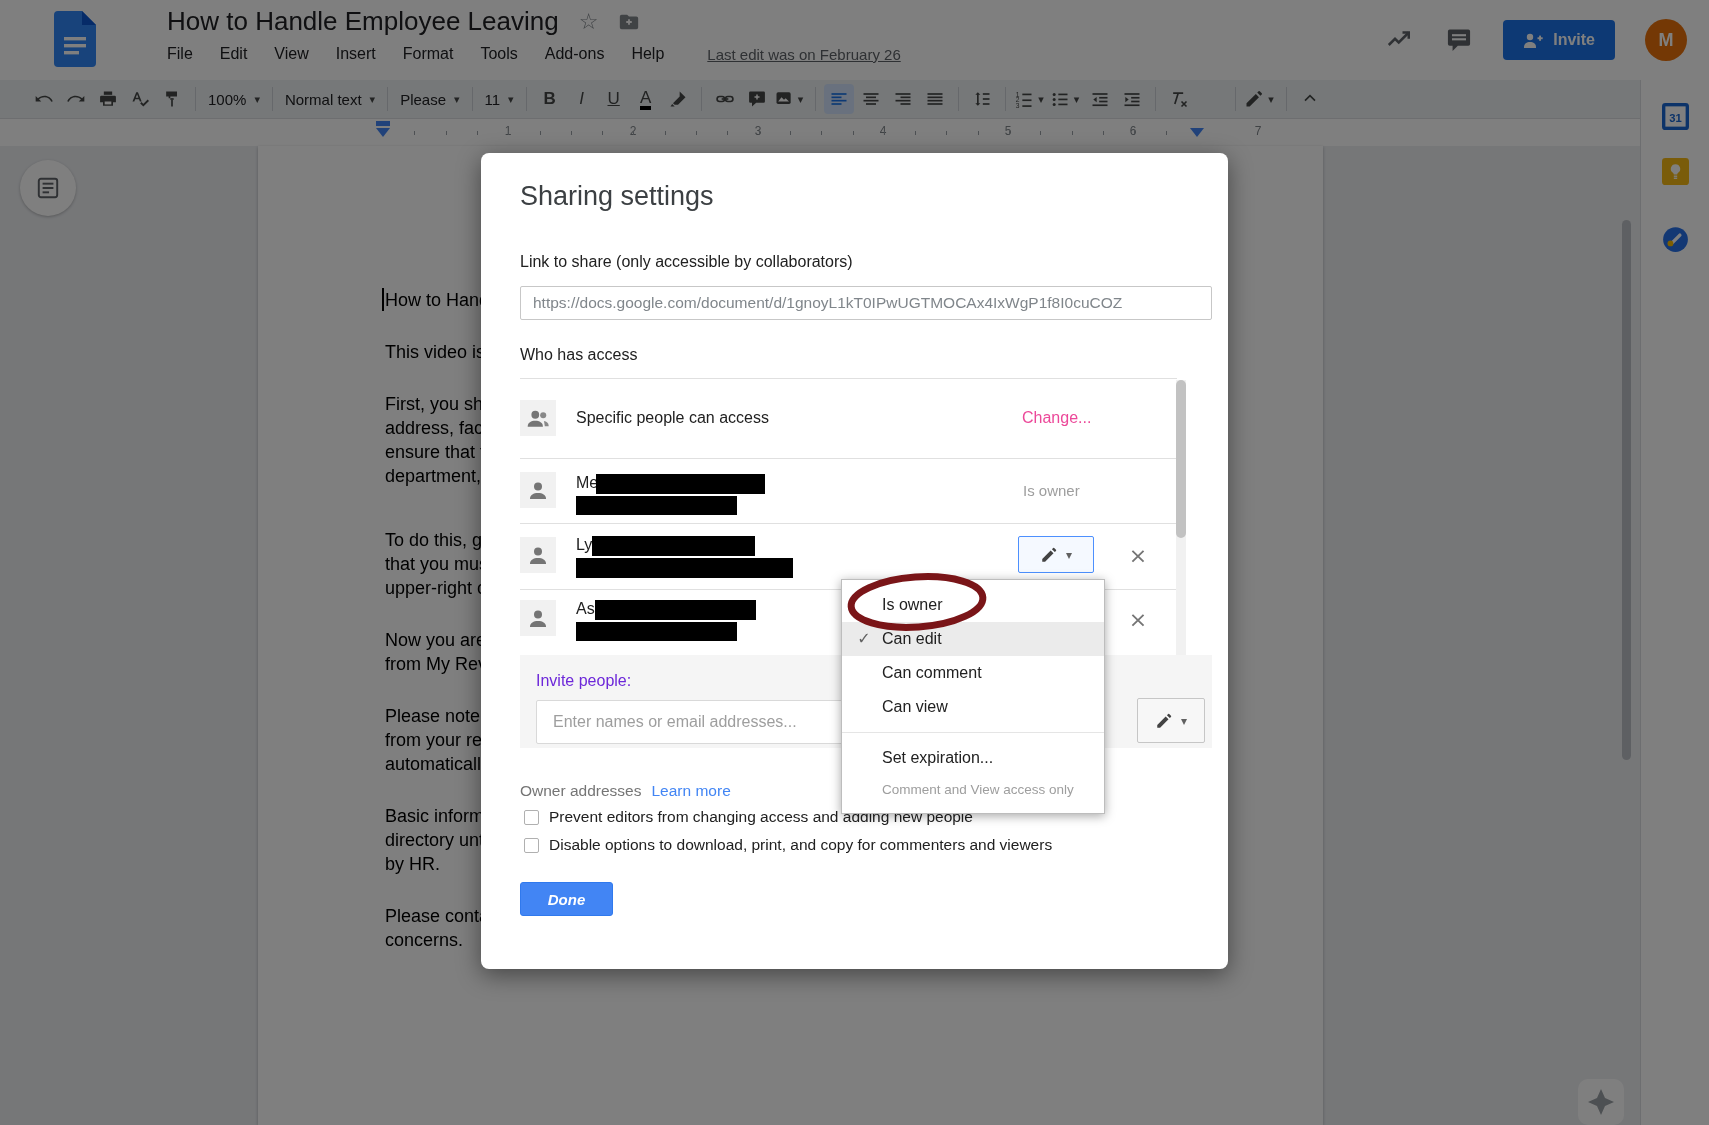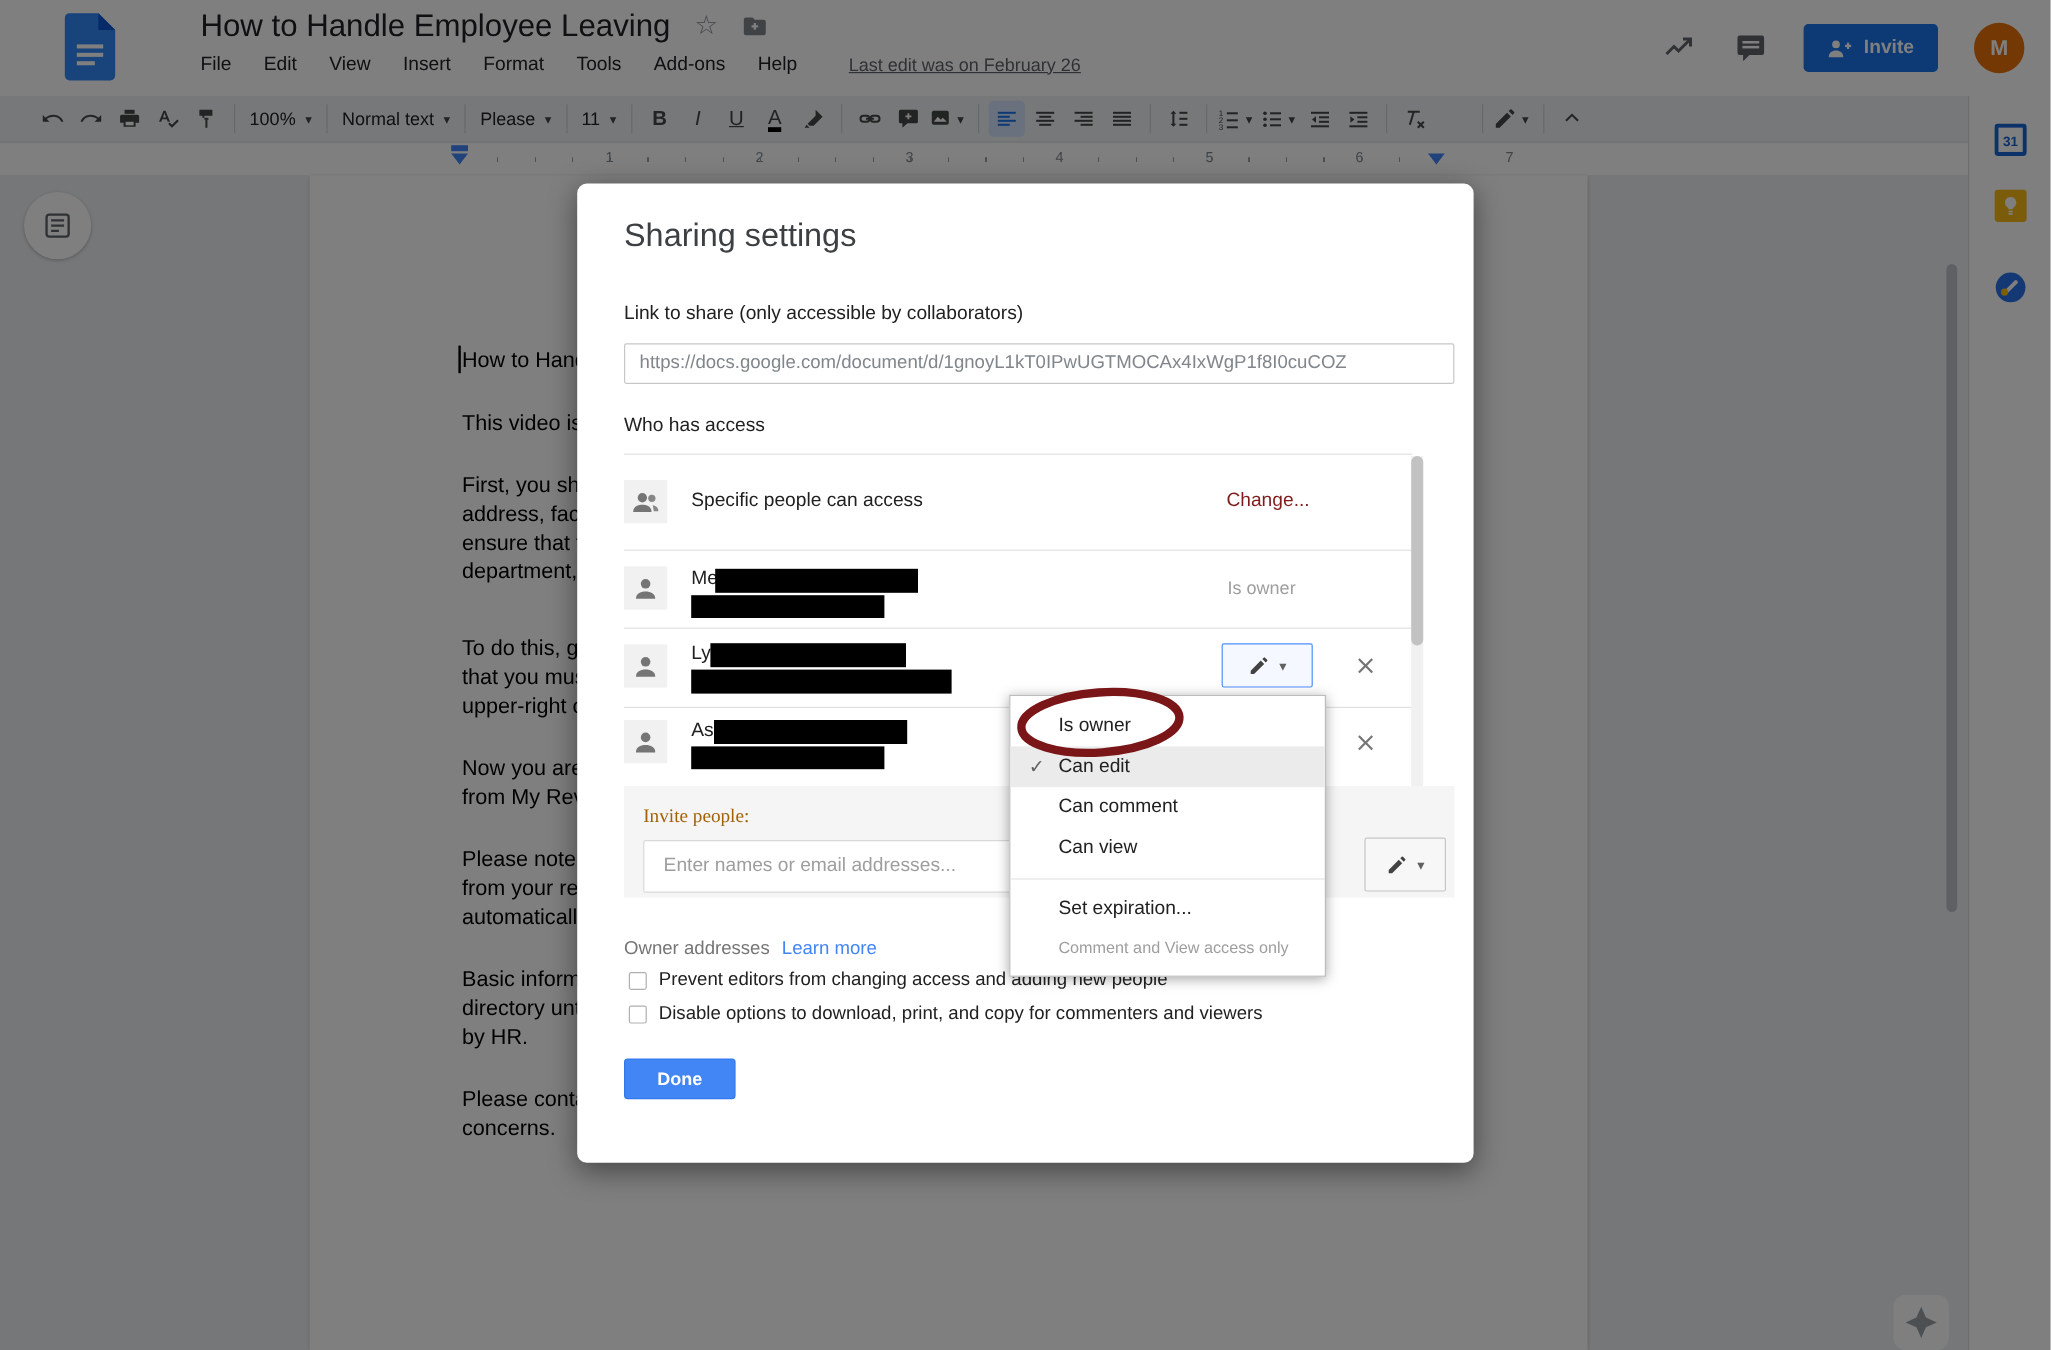--- a/index.html
+++ b/index.html
@@ -76,47 +76,47 @@
   .dlg-url{position:absolute;left:39px;top:133px;width:692px;height:34px;border:1px solid #c7c7c7;
            border-radius:2px;font-size:15.5px;color:#80868b;padding:0 12px;
            font-family:"Liberation Sans",sans-serif;background:#fff;}
   .dlg-who{position:absolute;left:39px;top:193px;font-size:16px;color:#212121;}
   .dlg-hr{position:absolute;left:39px;width:657px;height:1px;background:#e0e0e0;}
   .acct-icon{position:absolute;left:39px;width:36px;height:36px;background:#f1f1f1;
              display:flex;align-items:center;justify-content:center;}
   .row-text{position:absolute;font-size:16px;color:#212121;white-space:nowrap;}
   .redact{position:absolute;background:#000;}
   .role-label{position:absolute;left:542px;font-size:15px;color:#9e9e9e;}
-  .change-link{position:absolute;left:541px;font-size:16px;color:#7f1d1d;}
+  .change-link{position:absolute;left:541px;font-size:16px;color:#ec4899;}
   .perm-btn{position:absolute;left:537px;top:383px;width:76px;height:37px;background:#f5f9ff;
             border:1px solid #4d90fe;border-radius:2px;display:flex;align-items:center;
             justify-content:center;gap:8px;}
   .x-btn{position:absolute;left:645px;width:24px;height:24px;font-size:22px;color:#757575;
          display:flex;align-items:center;justify-content:center;
          font-family:"DejaVu Sans",sans-serif;}
   .dlg-scroll{position:absolute;left:695px;top:227px;width:10px;height:275px;background:#f1f1f1;}
   .dlg-thumb{position:absolute;left:0;top:0;width:10px;height:158px;background:#c2c2c2;border-radius:5px;}
   .invite-box{position:absolute;left:39px;top:502px;width:692px;height:93px;background:#f5f5f5;}
-  .invite-label{position:absolute;left:16px;top:17px;font-size:16px;color:#a16207;font-family:Liberation Serif, serif;}
+  .invite-label{position:absolute;left:16px;top:17px;font-size:16px;color:#6d28d9;}
   .invite-input{position:absolute;left:16px;top:45px;width:545px;height:44px;border:1px solid #d9d9d9;
                 border-radius:2px;font-size:16px;padding:0 16px;color:#212121;background:#fff;
                 font-family:"Liberation Sans",sans-serif;}
   .invite-input::placeholder{color:#9e9e9e;}
   .invite-perm-btn{position:absolute;left:617px;top:43px;width:68px;height:45px;background:#f7f7f7;
                    border:1px solid #c6c6c6;border-radius:2px;display:flex;align-items:center;
                    justify-content:center;gap:8px;}
   .owner-row{position:absolute;left:39px;top:629px;font-size:15.5px;display:flex;gap:10px;}
   .owner-grey{color:#757575;}
   .learn-link{color:#4285f4;}
   .cb-row{position:absolute;left:43px;display:flex;align-items:center;gap:10px;}
   .cb-box{width:15px;height:15px;border:1px solid #b0b0b0;border-radius:2px;background:#fff;}
   .cb-label{font-size:15.5px;color:#212121;white-space:nowrap;}
   .done-btn{position:absolute;left:39px;top:729px;width:93px;height:34px;background:#4285f4;
             border:1px solid #3079ed;border-radius:3px;color:#fff;font-size:15px;font-weight:bold;
-            display:flex;align-items:center;justify-content:center;}
+            display:flex;align-items:center;justify-content:center;font-style:italic;}
   .caret-glyph{font-family:"DejaVu Sans",sans-serif;font-size:12px;color:#616161;}
 
   
   .ctxmenu{position:absolute;left:841px;top:579px;width:264px;background:#fff;z-index:30;
            border:1px solid #bdbdbd;box-shadow:0 2px 10px rgba(0,0,0,.35);padding:8px 0;}
   .mi{position:relative;height:34px;line-height:34px;padding-left:40px;font-size:16px;color:#212121;}
   .mi.selected{background:#ebebeb;}
   .mi-check{position:absolute;left:10px;top:0;width:24px;text-align:center;color:#616161;
             font-family:"DejaVu Sans",sans-serif;font-size:16px;}
   .mi-div{height:1px;background:#e5e5e5;margin:8px 0;}

